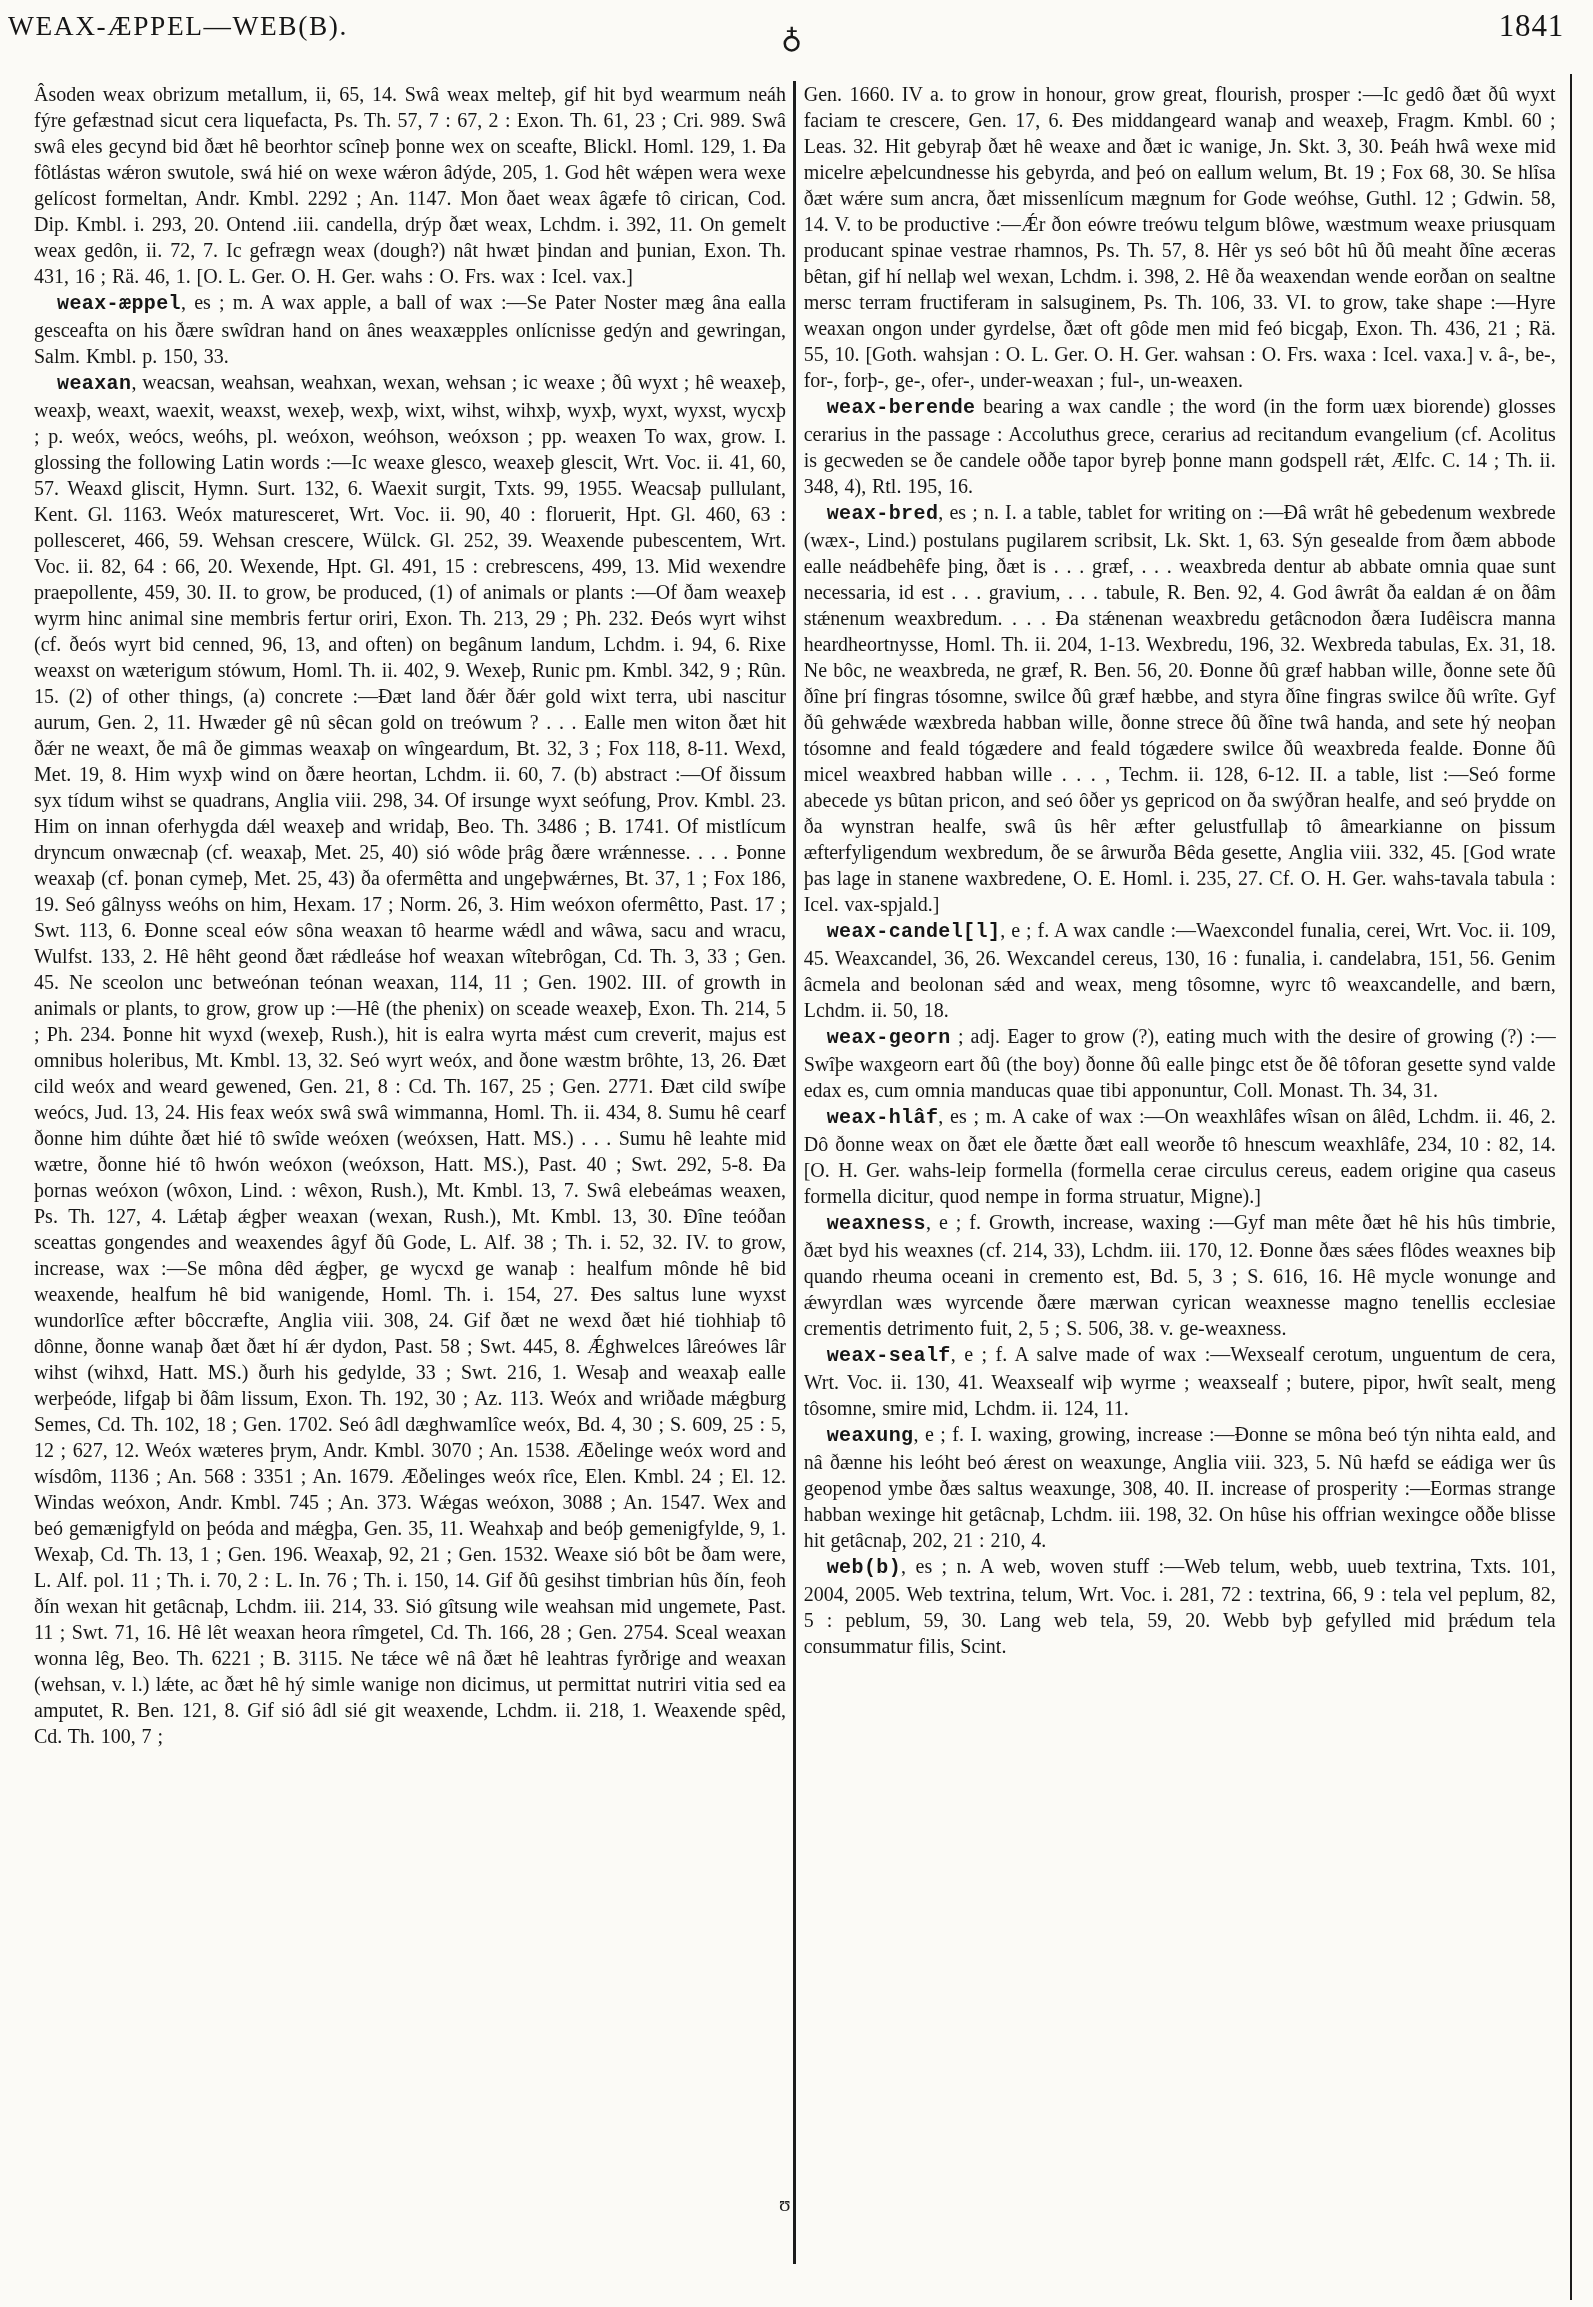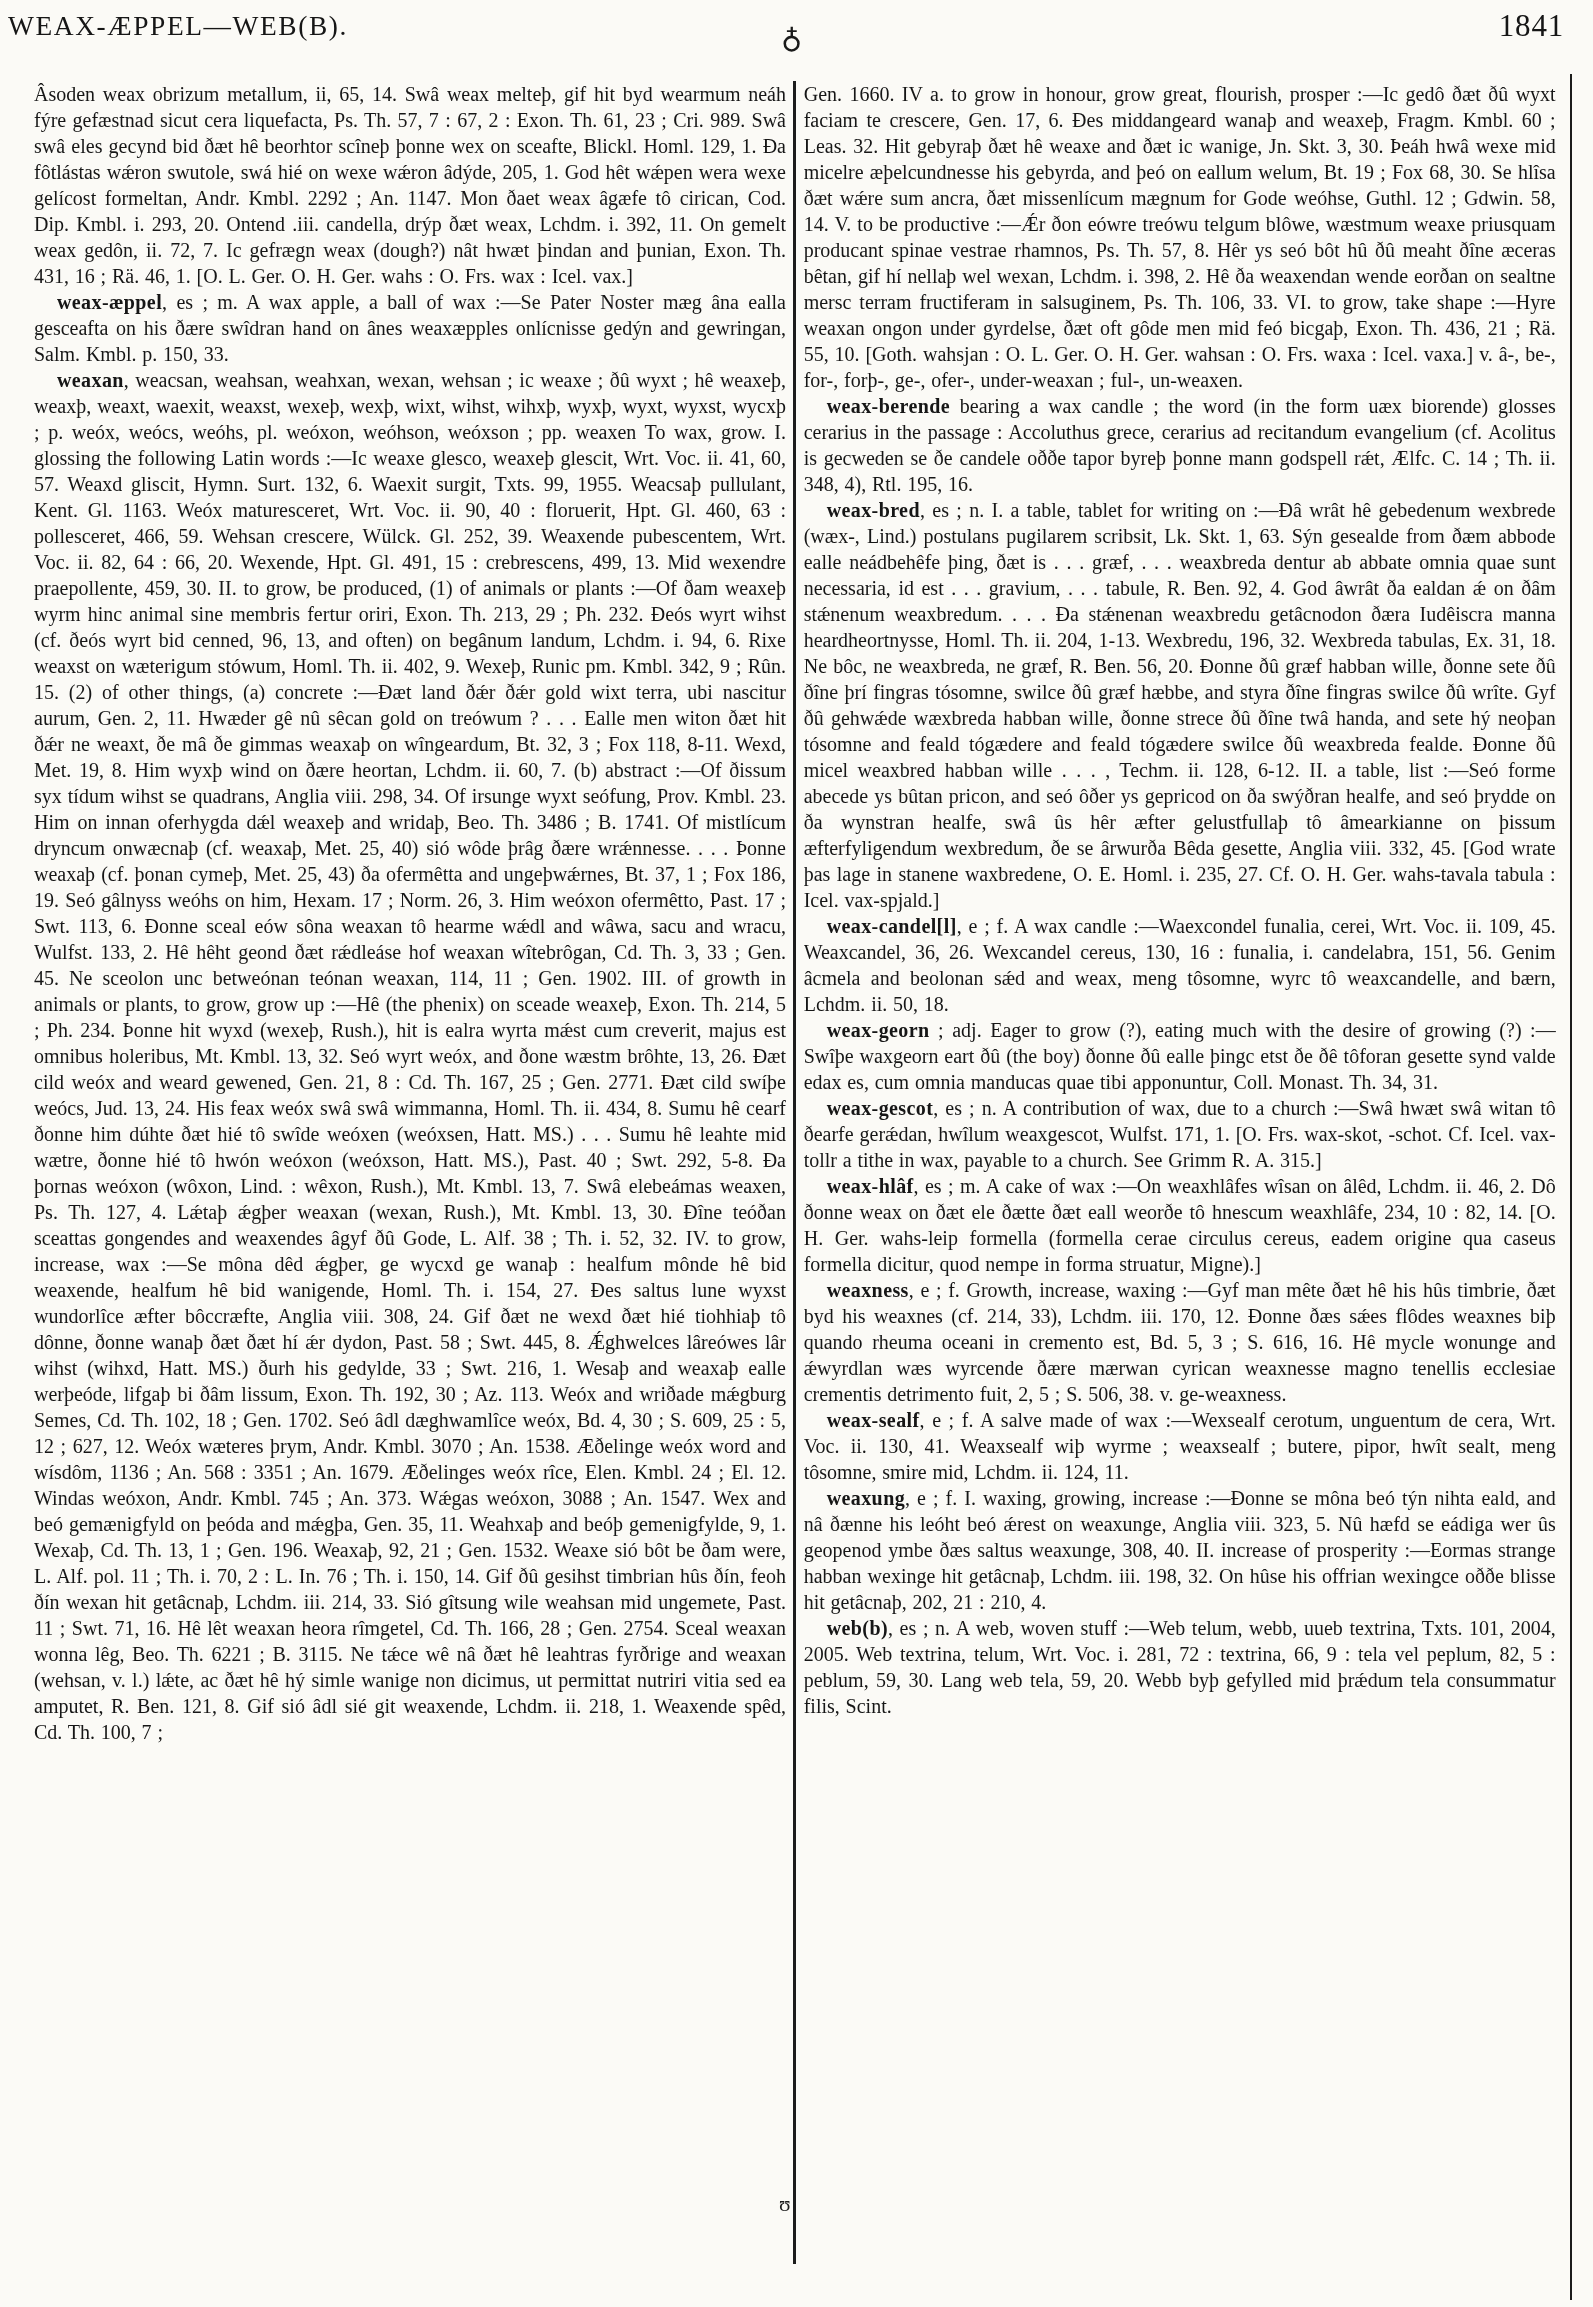--- a/index.html
+++ b/index.html
@@ -21,21 +21,21 @@
   }
   .col{
     width:752px;height:2183px;overflow:hidden;
     text-align:justify;font-size:20px;line-height:26px;
     word-spacing:0.8px;
   }
   .divider{width:2.4px;background:#1c1c1c;height:2183px;margin:0 8px 0 7.3px;}
   .edge-rule{position:absolute;left:1570px;top:74px;width:2.4px;height:2226px;background:#1c1c1c;}
   p.entry{margin:0;text-indent:1.15em;}
   p.cont{text-indent:0;}
-  b.headword{font-weight:bold;letter-spacing:0.4px;}
+  b.headword{font-weight:bold;letter-spacing:0.4px;font-family:Liberation Mono, monospace;}
   .printer-mark-top{position:absolute;left:781px;top:21px;font-size:29px;color:#1a1a1a;}
   .printer-mark-bottom{position:absolute;left:779px;top:2192px;font-size:21px;color:#1a1a1a;}
 </style>
 </head>
 <body>
 
 <div class="running-head">WEAX-ÆPPEL—WEB(B).</div>
 <div class="page-number">1841</div>
 
 <div class="printer-mark-top">♁</div>
@@ -46,21 +46,20 @@
       <p class="entry"><b class="headword">weax-æppel</b>, es ; m. A wax apple, a ball of wax :—Se Pater Noster mæg âna ealla gesceafta on his ðære swîdran hand on ânes weaxæpples onlícnisse gedýn and gewringan, Salm. Kmbl. p. 150, 33.</p>
       <p class="entry"><b class="headword">weaxan</b>, weacsan, weahsan, weahxan, wexan, wehsan ; ic weaxe ; ðû wyxt ; hê weaxeþ, weaxþ, weaxt, waexit, weaxst, wexeþ, wexþ, wixt, wihst, wihxþ, wyxþ, wyxt, wyxst, wycxþ ; p. weóx, weócs, weóhs, pl. weóxon, weóhson, weóxson ; pp. weaxen To wax, grow. I. glossing the following Latin words :—Ic weaxe glesco, weaxeþ glescit, Wrt. Voc. ii. 41, 60, 57. Weaxd gliscit, Hymn. Surt. 132, 6. Waexit surgit, Txts. 99, 1955. Weacsaþ pullulant, Kent. Gl. 1163. Weóx maturesceret, Wrt. Voc. ii. 90, 40 : floruerit, Hpt. Gl. 460, 63 : pollesceret, 466, 59. Wehsan crescere, Wülck. Gl. 252, 39. Weaxende pubescentem, Wrt. Voc. ii. 82, 64 : 66, 20. Wexende, Hpt. Gl. 491, 15 : crebrescens, 499, 13. Mid wexendre praepollente, 459, 30. II. to grow, be produced, (1) of animals or plants :—Of ðam weaxeþ wyrm hinc animal sine membris fertur oriri, Exon. Th. 213, 29 ; Ph. 232. Ðeós wyrt wihst (cf. ðeós wyrt bid cenned, 96, 13, and often) on begânum landum, Lchdm. i. 94, 6. Rixe weaxst on wæterigum stówum, Homl. Th. ii. 402, 9. Wexeþ, Runic pm. Kmbl. 342, 9 ; Rûn. 15. (2) of other things, (a) concrete :—Ðæt land ðǽr ðǽr gold wixt terra, ubi nascitur aurum, Gen. 2, 11. Hwæder gê nû sêcan gold on treówum ? . . . Ealle men witon ðæt hit ðǽr ne weaxt, ðe mâ ðe gimmas weaxaþ on wîngeardum, Bt. 32, 3 ; Fox 118, 8-11. Wexd, Met. 19, 8. Him wyxþ wind on ðære heortan, Lchdm. ii. 60, 7. (b) abstract :—Of ðissum syx tídum wihst se quadrans, Anglia viii. 298, 34. Of irsunge wyxt seófung, Prov. Kmbl. 23. Him on innan oferhygda dǽl weaxeþ and wridaþ, Beo. Th. 3486 ; B. 1741. Of mistlícum dryncum onwæcnaþ (cf. weaxaþ, Met. 25, 40) sió wôde þrâg ðære wrǽnnesse. . . . Þonne weaxaþ (cf. þonan cymeþ, Met. 25, 43) ða ofermêtta and ungeþwǽrnes, Bt. 37, 1 ; Fox 186, 19. Seó gâlnyss weóhs on him, Hexam. 17 ; Norm. 26, 3. Him weóxon ofermêtto, Past. 17 ; Swt. 113, 6. Ðonne sceal eów sôna weaxan tô hearme wǽdl and wâwa, sacu and wracu, Wulfst. 133, 2. Hê hêht geond ðæt rǽdleáse hof weaxan wîtebrôgan, Cd. Th. 3, 33 ; Gen. 45. Ne sceolon unc betweónan teónan weaxan, 114, 11 ; Gen. 1902. III. of growth in animals or plants, to grow, grow up :—Hê (the phenix) on sceade weaxeþ, Exon. Th. 214, 5 ; Ph. 234. Þonne hit wyxd (wexeþ, Rush.), hit is ealra wyrta mǽst cum creverit, majus est omnibus holeribus, Mt. Kmbl. 13, 32. Seó wyrt weóx, and ðone wæstm brôhte, 13, 26. Ðæt cild weóx and weard gewened, Gen. 21, 8 : Cd. Th. 167, 25 ; Gen. 2771. Ðæt cild swíþe weócs, Jud. 13, 24. His feax weóx swâ swâ wimmanna, Homl. Th. ii. 434, 8. Sumu hê cearf ðonne him dúhte ðæt hié tô swîde weóxen (weóxsen, Hatt. MS.) . . . Sumu hê leahte mid wætre, ðonne hié tô hwón weóxon (weóxson, Hatt. MS.), Past. 40 ; Swt. 292, 5-8. Ða þornas weóxon (wôxon, Lind. : wêxon, Rush.), Mt. Kmbl. 13, 7. Swâ elebeámas weaxen, Ps. Th. 127, 4. Lǽtaþ ǽgþer weaxan (wexan, Rush.), Mt. Kmbl. 13, 30. Ðîne teóðan sceattas gongendes and weaxendes âgyf ðû Gode, L. Alf. 38 ; Th. i. 52, 32. IV. to grow, increase, wax :—Se môna dêd ǽgþer, ge wycxd ge wanaþ : healfum mônde hê bid weaxende, healfum hê bid wanigende, Homl. Th. i. 154, 27. Ðes saltus lune wyxst wundorlîce æfter bôccræfte, Anglia viii. 308, 24. Gif ðæt ne wexd ðæt hié tiohhiaþ tô dônne, ðonne wanaþ ðæt ðæt hí ǽr dydon, Past. 58 ; Swt. 445, 8. Ǽghwelces lâreówes lâr wihst (wihxd, Hatt. MS.) ðurh his gedylde, 33 ; Swt. 216, 1. Wesaþ and weaxaþ ealle werþeóde, lifgaþ bi ðâm lissum, Exon. Th. 192, 30 ; Az. 113. Weóx and wriðade mǽgburg Semes, Cd. Th. 102, 18 ; Gen. 1702. Seó âdl dæghwamlîce weóx, Bd. 4, 30 ; S. 609, 25 : 5, 12 ; 627, 12. Weóx wæteres þrym, Andr. Kmbl. 3070 ; An. 1538. Æðelinge weóx word and wísdôm, 1136 ; An. 568 : 3351 ; An. 1679. Æðelinges weóx rîce, Elen. Kmbl. 24 ; El. 12. Windas weóxon, Andr. Kmbl. 745 ; An. 373. Wǽgas weóxon, 3088 ; An. 1547. Wex and beó gemænigfyld on þeóda and mǽgþa, Gen. 35, 11. Weahxaþ and beóþ gemenigfylde, 9, 1. Wexaþ, Cd. Th. 13, 1 ; Gen. 196. Weaxaþ, 92, 21 ; Gen. 1532. Weaxe sió bôt be ðam were, L. Alf. pol. 11 ; Th. i. 70, 2 : L. In. 76 ; Th. i. 150, 14. Gif ðû gesihst timbrian hûs ðín, feoh ðín wexan hit getâcnaþ, Lchdm. iii. 214, 33. Sió gîtsung wile weahsan mid ungemete, Past. 11 ; Swt. 71, 16. Hê lêt weaxan heora rîmgetel, Cd. Th. 166, 28 ; Gen. 2754. Sceal weaxan wonna lêg, Beo. Th. 6221 ; B. 3115. Ne tǽce wê nâ ðæt hê leahtras fyrðrige and weaxan (wehsan, v. l.) lǽte, ac ðæt hê hý simle wanige non dicimus, ut permittat nutriri vitia sed ea amputet, R. Ben. 121, 8. Gif sió âdl sié git weaxende, Lchdm. ii. 218, 1. Weaxende spêd, Cd. Th. 100, 7 ;</p>
     </div>
   <div class="divider"></div>
   <div class="col" id="col-right">
       <p class="entry cont">Gen. 1660. IV a. to grow in honour, grow great, flourish, prosper :—Ic gedô ðæt ðû wyxt faciam te crescere, Gen. 17, 6. Ðes middangeard wanaþ and weaxeþ, Fragm. Kmbl. 60 ; Leas. 32. Hit gebyraþ ðæt hê weaxe and ðæt ic wanige, Jn. Skt. 3, 30. Þeáh hwâ wexe mid micelre æþelcundnesse his gebyrda, and þeó on eallum welum, Bt. 19 ; Fox 68, 30. Se hlîsa ðæt wǽre sum ancra, ðæt missenlícum mægnum for Gode weóhse, Guthl. 12 ; Gdwin. 58, 14. V. to be productive :—Ǽr ðon eówre treówu telgum blôwe, wæstmum weaxe priusquam producant spinae vestrae rhamnos, Ps. Th. 57, 8. Hêr ys seó bôt hû ðû meaht ðîne æceras bêtan, gif hí nellaþ wel wexan, Lchdm. i. 398, 2. Hê ða weaxendan wende eorðan on sealtne mersc terram fructiferam in salsuginem, Ps. Th. 106, 33. VI. to grow, take shape :—Hyre weaxan ongon under gyrdelse, ðæt oft gôde men mid feó bicgaþ, Exon. Th. 436, 21 ; Rä. 55, 10. [Goth. wahsjan : O. L. Ger. O. H. Ger. wahsan : O. Frs. waxa : Icel. vaxa.] v. â-, be-, for-, forþ-, ge-, ofer-, under-weaxan ; ful-, un-weaxen.</p>
       <p class="entry"><b class="headword">weax-berende</b> bearing a wax candle ; the word (in the form uæx biorende) glosses cerarius in the passage : Accoluthus grece, cerarius ad recitandum evangelium (cf. Acolitus is gecweden se ðe candele oððe tapor byreþ þonne mann godspell rǽt, Ælfc. C. 14 ; Th. ii. 348, 4), Rtl. 195, 16.</p>
       <p class="entry"><b class="headword">weax-bred</b>, es ; n. I. a table, tablet for writing on :—Ðâ wrât hê gebedenum wexbrede (wæx-, Lind.) postulans pugilarem scribsit, Lk. Skt. 1, 63. Sýn gesealde from ðæm abbode ealle neádbehêfe þing, ðæt is . . . græf, . . . weaxbreda dentur ab abbate omnia quae sunt necessaria, id est . . . gravium, . . . tabule, R. Ben. 92, 4. God âwrât ða ealdan ǽ on ðâm stǽnenum weaxbredum. . . . Ða stǽnenan weaxbredu getâcnodon ðæra Iudêiscra manna heardheortnysse, Homl. Th. ii. 204, 1-13. Wexbredu, 196, 32. Wexbreda tabulas, Ex. 31, 18. Ne bôc, ne weaxbreda, ne græf, R. Ben. 56, 20. Ðonne ðû græf habban wille, ðonne sete ðû ðîne þrí fingras tósomne, swilce ðû græf hæbbe, and styra ðîne fingras swilce ðû wrîte. Gyf ðû gehwǽde wæxbreda habban wille, ðonne strece ðû ðîne twâ handa, and sete hý neoþan tósomne and feald tógædere and feald tógædere swilce ðû weaxbreda fealde. Ðonne ðû micel weaxbred habban wille . . . , Techm. ii. 128, 6-12. II. a table, list :—Seó forme abecede ys bûtan pricon, and seó ôðer ys gepricod on ða swýðran healfe, and seó þrydde on ða wynstran healfe, swâ ûs hêr æfter gelustfullaþ tô âmearkianne on þissum æfterfyligendum wexbredum, ðe se ârwurða Bêda gesette, Anglia viii. 332, 45. [God wrate þas lage in stanene waxbredene, O. E. Homl. i. 235, 27. Cf. O. H. Ger. wahs-tavala tabula : Icel. vax-spjald.]</p>
       <p class="entry"><b class="headword">weax-candel[l]</b>, e ; f. A wax candle :—Waexcondel funalia, cerei, Wrt. Voc. ii. 109, 45. Weaxcandel, 36, 26. Wexcandel cereus, 130, 16 : funalia, i. candelabra, 151, 56. Genim âcmela and beolonan sǽd and weax, meng tôsomne, wyrc tô weaxcandelle, and bærn, Lchdm. ii. 50, 18.</p>
       <p class="entry"><b class="headword">weax-georn</b> ; adj. Eager to grow (?), eating much with the desire of growing (?) :—Swîþe waxgeorn eart ðû (the boy) ðonne ðû ealle þingc etst ðe ðê tôforan gesette synd valde edax es, cum omnia manducas quae tibi apponuntur, Coll. Monast. Th. 34, 31.</p>
-      <p class="entry"><b class="headword">weax-gescot</b>, es ; n. A contribution of wax, due to a church :—Swâ hwæt swâ witan tô ðearfe gerǽdan, hwîlum weaxgescot, Wulfst. 171, 1. [O. Frs. wax-skot, -schot. Cf. Icel. vax-tollr a tithe in wax, payable to a church. See Grimm R. A. 315.]</p>
       <p class="entry"><b class="headword">weax-hlâf</b>, es ; m. A cake of wax :—On weaxhlâfes wîsan on âlêd, Lchdm. ii. 46, 2. Dô ðonne weax on ðæt ele ðætte ðæt eall weorðe tô hnescum weaxhlâfe, 234, 10 : 82, 14. [O. H. Ger. wahs-leip formella (formella cerae circulus cereus, eadem origine qua caseus formella dicitur, quod nempe in forma struatur, Migne).]</p>
       <p class="entry"><b class="headword">weaxness</b>, e ; f. Growth, increase, waxing :—Gyf man mête ðæt hê his hûs timbrie, ðæt byd his weaxnes (cf. 214, 33), Lchdm. iii. 170, 12. Ðonne ðæs sǽes flôdes weaxnes biþ quando rheuma oceani in cremento est, Bd. 5, 3 ; S. 616, 16. Hê mycle wonunge and ǽwyrdlan wæs wyrcende ðære mærwan cyrican weaxnesse magno tenellis ecclesiae crementis detrimento fuit, 2, 5 ; S. 506, 38. v. ge-weaxness.</p>
       <p class="entry"><b class="headword">weax-sealf</b>, e ; f. A salve made of wax :—Wexsealf cerotum, unguentum de cera, Wrt. Voc. ii. 130, 41. Weaxsealf wiþ wyrme ; weaxsealf ; butere, pipor, hwît sealt, meng tôsomne, smire mid, Lchdm. ii. 124, 11.</p>
       <p class="entry"><b class="headword">weaxung</b>, e ; f. I. waxing, growing, increase :—Ðonne se môna beó týn nihta eald, and nâ ðænne his leóht beó ǽrest on weaxunge, Anglia viii. 323, 5. Nû hæfd se eádiga wer ûs geopenod ymbe ðæs saltus weaxunge, 308, 40. II. increase of prosperity :—Eormas strange habban wexinge hit getâcnaþ, Lchdm. iii. 198, 32. On hûse his offrian wexingce oððe blisse hit getâcnaþ, 202, 21 : 210, 4.</p>
       <p class="entry"><b class="headword">web(b)</b>, es ; n. A web, woven stuff :—Web telum, webb, uueb textrina, Txts. 101, 2004, 2005. Web textrina, telum, Wrt. Voc. i. 281, 72 : textrina, 66, 9 : tela vel peplum, 82, 5 : peblum, 59, 30. Lang web tela, 59, 20. Webb byþ gefylled mid þrǽdum tela consummatur filis, Scint.</p>
     </div>
 </div>
 
 <div class="edge-rule"></div>
 

